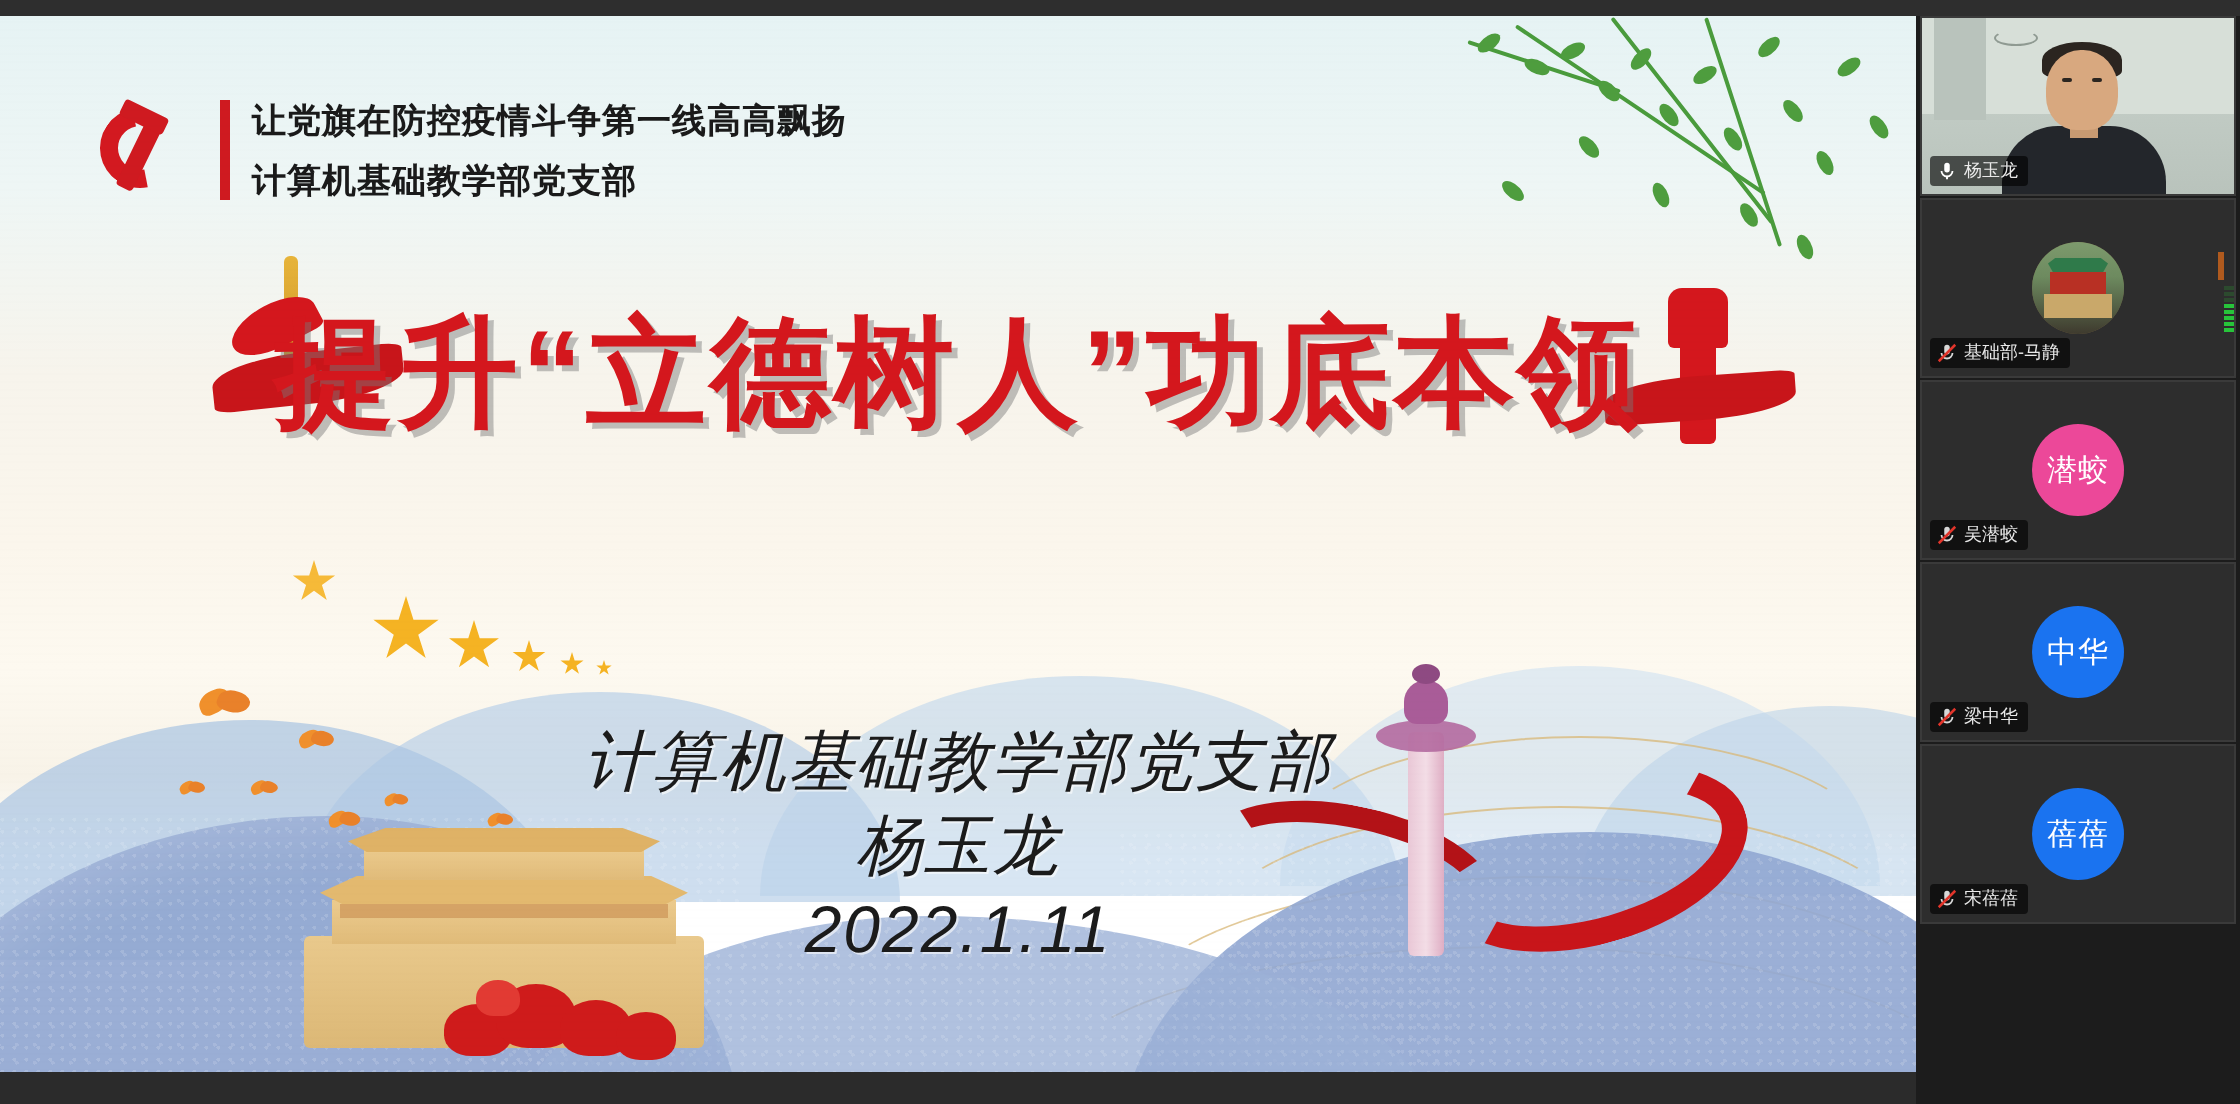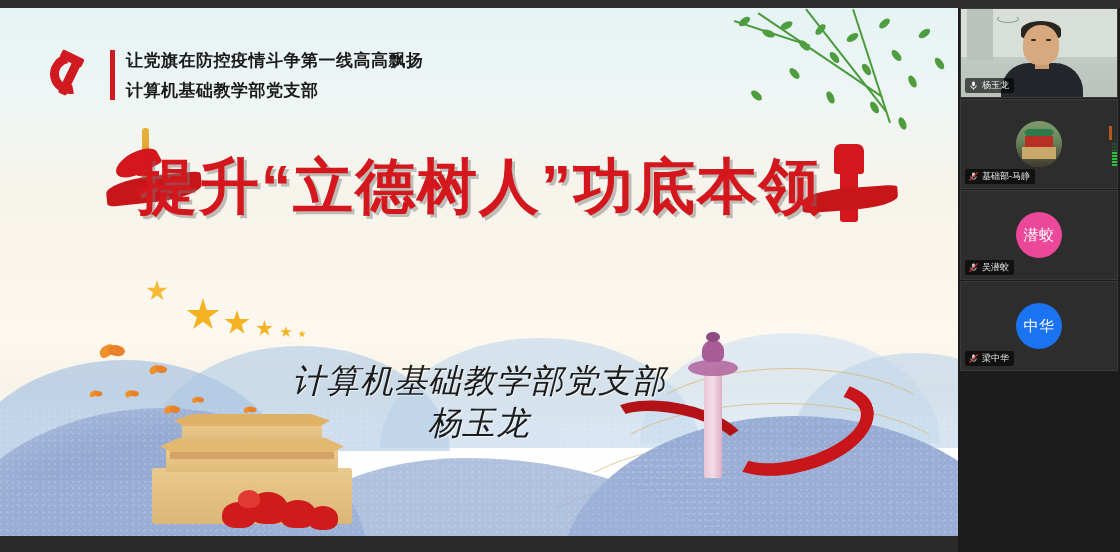--- a/index.html
+++ b/index.html
@@ -337,20 +337,21 @@
         <div class="fs-rib"></div>
       </div>
 
       <div class="title-wrap">
         <div class="t-line">提升“立德树人”功底本领</div>
       </div>
 
       <div class="subtitle">
         <div class="sub-l">计算机基础教学部党支部</div>
         <div class="sub-l">杨玉龙</div>
+        <div class="sub-l">2022.1.11</div>
       </div>
 
     </div>
     <div class="slide-bottombar"></div>
   </div>
 
   <div class="sidebar">
 
     <div class="tile t1">
       <div class="v1 vid">
@@ -429,17 +430,30 @@
           <svg width="11" height="11" viewBox="0 0 16 16">
               <rect x="6" y="2" width="4" height="7" rx="2" fill="#d8d8d8"></rect>
               <path d="M4 8a4 4 0 0 0 8 0" stroke="#d8d8d8" stroke-width="1.3" fill="none"></path>
               <line x1="2" y1="14" x2="14" y2="2" stroke="#e2352b" stroke-width="1.8"></line>
             </svg>
         </span>
         <span class="nm">梁中华</span>
       </div>
     </div>
 
+    <div class="tile">
+      <div class="avatar" style="background:#1a73f0;">蓓蓓</div>
+      <div class="namechip">
+        <span class="mic">
+          <svg width="11" height="11" viewBox="0 0 16 16">
+              <rect x="6" y="2" width="4" height="7" rx="2" fill="#d8d8d8"></rect>
+              <path d="M4 8a4 4 0 0 0 8 0" stroke="#d8d8d8" stroke-width="1.3" fill="none"></path>
+              <line x1="2" y1="14" x2="14" y2="2" stroke="#e2352b" stroke-width="1.8"></line>
+            </svg>
+        </span>
+        <span class="nm">宋蓓蓓</span>
+      </div>
+    </div>
 
   </div>
 
 
 </div>
 
 </body></html>

